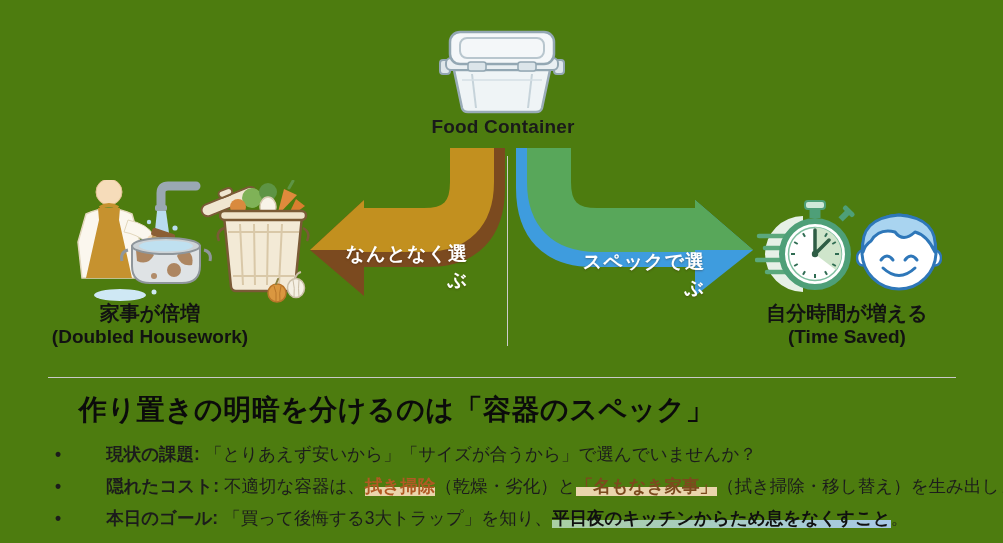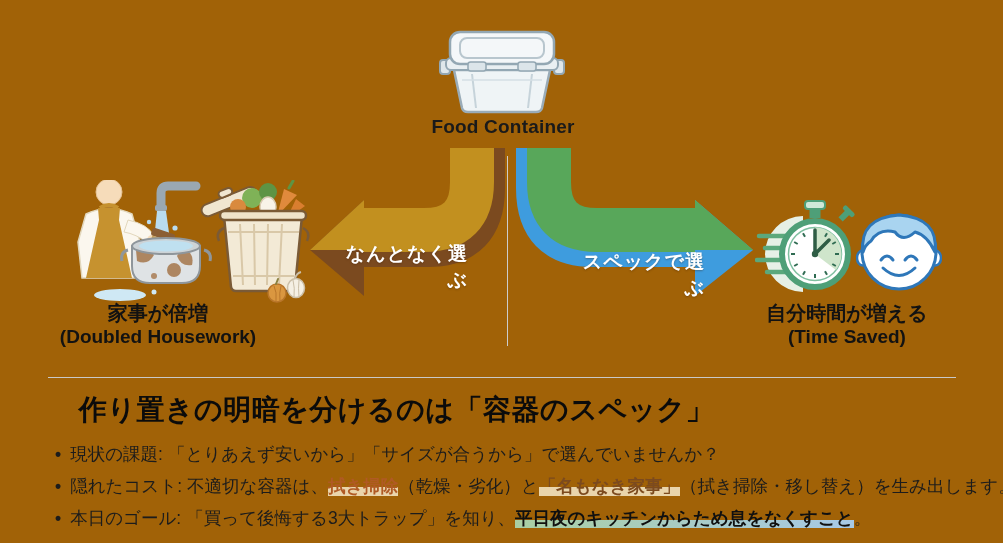--- a/index.html
+++ b/index.html
@@ -1,18 +1,18 @@
 <!DOCTYPE html>
 <html><head>
 <meta charset="utf-8">
 <style>
   * { margin:0; padding:0; box-sizing:border-box; }
   html,body { background:#ffffff; }
   body { font-family:"Liberation Sans","DejaVu Sans",sans-serif; }
-  #stage { position:relative; width:1003px; height:543px; background:#a16207; overflow:hidden; }
+  #stage { position:relative; width:1003px; height:543px; background:#4d7c0f; overflow:hidden; }
 
   .abs { position:absolute; }
 
   .container-title { left:370px; top:116px; width:266px; text-align:center;
     font-size:19px; font-weight:700; color:#1a1a1a; letter-spacing:.2px; }
 
   .arrow-label { color:#ffffff; font-weight:700; font-size:19px; letter-spacing:1px;
     text-align:right; text-shadow:0 1px 2px rgba(60,30,0,.35); }
 
   .v-divider { left:507px; top:156px; width:1px; height:190px; background:#cccccc; }
@@ -21,21 +21,21 @@
   .caption { text-align:center; font-weight:700; color:#121212; line-height:1.18; }
   .caption .ja { font-size:20px; }
   .caption .en { font-size:19px; }
 
   .heading { left:0; top:391px; width:793px; text-align:center;
     font-size:28px; font-weight:700; color:#0b0b0b; letter-spacing:.5px; }
 
   .bullets { left:55px; top:443px; width:930px; }
   .bullet { font-size:17.5px; color:#1c1c1c; line-height:22px; margin-bottom:10px; white-space:nowrap; }
   .bullet .dot { font-weight:700; margin-right:9px; }
-  .bullet b { font-weight:400; margin-right:5px; }
+  .bullet b { font-weight:700; margin-right:5px;margin-left:36px; }
 
   .hl-tan { background-image:linear-gradient(#EAD5AC,#EAD5AC);
     background-size:100% 45%; background-position:0 100%; background-repeat:no-repeat; }
   .rust  { color:#B05A24; font-weight:700; }
   .brown { color:#7C4A1E; font-weight:700; }
   .hl-gb { background-image:linear-gradient(90deg,#A9CFA3,#A7C9E6);
     background-size:100% 42%; background-position:0 100%; background-repeat:no-repeat;
     font-weight:700; color:#101010; }
 </style>
 </head>
@@ -126,21 +126,21 @@
     <path d="M 162 48 Q 153 52 157 61" stroke="#7A5A36" stroke-width="2.5" fill="none"></path>
     <path d="M 241 48 Q 249 52 245 61" stroke="#7A5A36" stroke-width="2.5" fill="none"></path>
     <circle cx="215" cy="113" r="9" fill="#DA9740" stroke="#B9762A" stroke-width="1.5"></circle>
     <path d="M 212 106 Q 215 112 214 121 M 219 106 Q 217 113 218 121" stroke="#B9762A" stroke-width="1" fill="none"></path>
     <path d="M 214 104 L 216 99" stroke="#8A8040" stroke-width="2" stroke-linecap="round"></path>
     <ellipse cx="234" cy="108" rx="8.5" ry="9.5" fill="#F5F0E4" stroke="#CBBFA8" stroke-width="1.5"></ellipse>
     <path d="M 231 100 Q 233 108 232 117 M 237 100 Q 236 108 237 117" stroke="#CBBFA8" stroke-width="1" fill="none"></path>
     <path d="M 233 98 Q 235 93 239 92" stroke="#CBBFA8" stroke-width="2" fill="none"></path>
   </svg>
 
-  <div class="abs caption" style="left:38px; top:302px; width:240px;">
+  <div class="abs caption" style="left:30px; top:302px; width:240px;">
     <div class="ja">家事が倍増</div>
     <div class="en">(Doubled Housework)</div>
   </div>
 
   <svg class="abs" style="left:755px; top:196px;" width="102" height="102" viewBox="0 0 102 102">
     <path d="M 60 20 a 38 38 0 0 0 0 76 z" fill="#E6F0E6" transform="translate(-12,0)"></path>
     <path d="M 4 40 L 30 40 M 10 52 L 26 52 M 2 64 L 28 64 M 12 76 L 34 76" stroke="#5BA87C" stroke-width="4.5" stroke-linecap="round"></path>
     <rect x="54.5" y="13" width="11" height="9" fill="#4E9F78"></rect>
     <rect x="50" y="5" width="20" height="8" rx="3" fill="#CFE8D8" stroke="#4E9F78" stroke-width="2"></rect>
     <g transform="rotate(45 87 22)">

